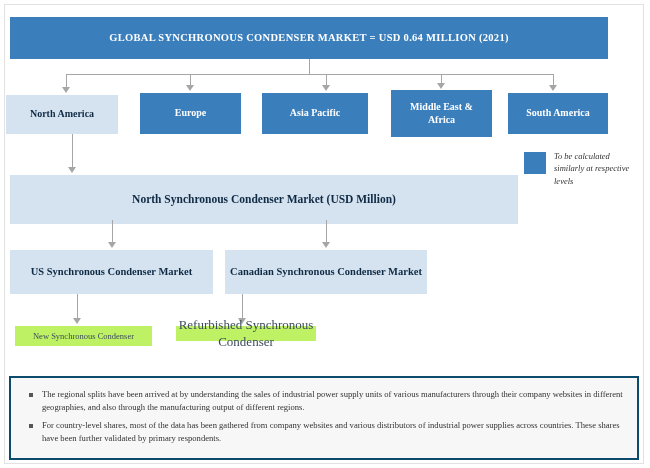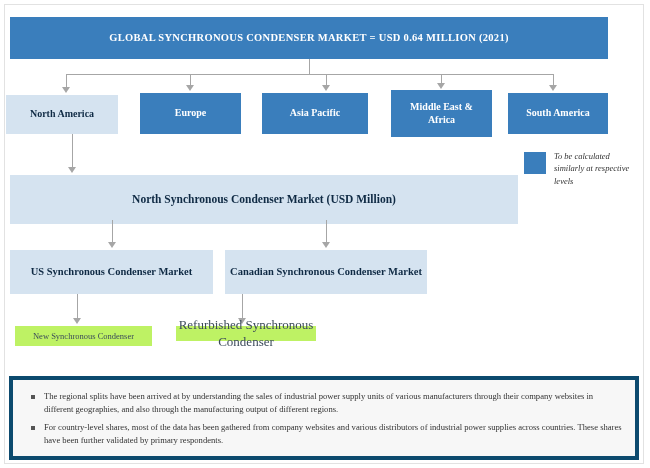--- a/index.html
+++ b/index.html
@@ -125,21 +125,21 @@
 
   
   #footnote {
     position: absolute;
     left: 9px;
     top: 376px;
     width: 630px;
     height: 84px;
     box-sizing: border-box;
     background: #f7f7f7;
-    border: 4px solid #0c4a6e;
+    border: 2px solid #0c4a6e;
     padding: 10px 12px 2px 12px;
   }
   .note-item {
     display: flex;
     align-items: flex-start;
     margin-bottom: 4px;
   }
   .note-bullet {
     flex: 0 0 auto;
     width: 4px;

